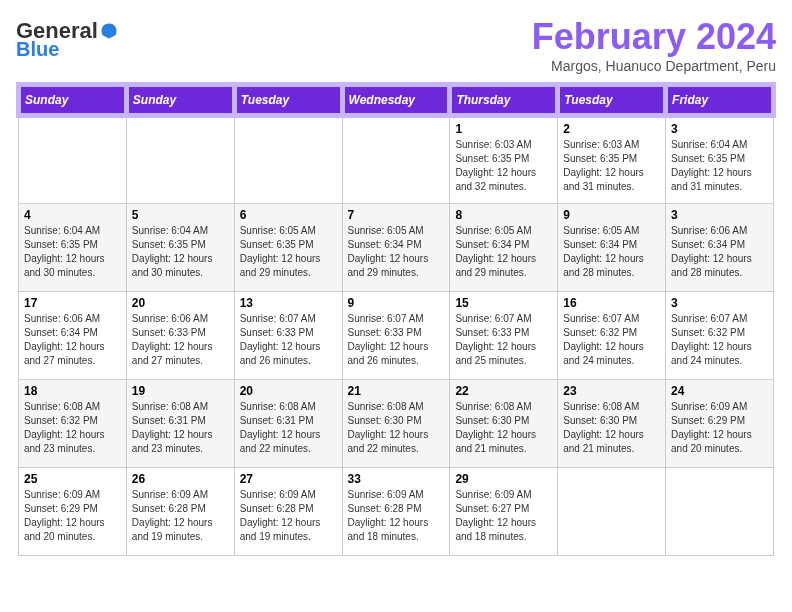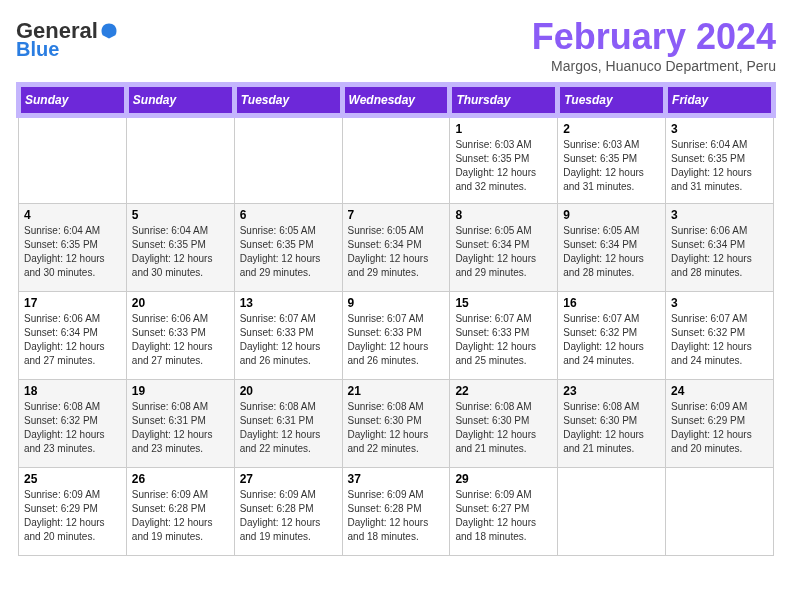--- a/index.html
+++ b/index.html
@@ -313,21 +313,21 @@
 and 19 minutes.</div>
         </td>
         <td>
           <span class="day-num">27</span>
           <div class="cell-detail" style="white-space: pre-line;">Sunrise: 6:09 AM
 Sunset: 6:28 PM
 Daylight: 12 hours
 and 19 minutes.</div>
         </td>
         <td>
-          <span class="day-num">37</span>
+          <span class="day-num">33</span>
           <div class="cell-detail" style="white-space: pre-line;">Sunrise: 6:09 AM
 Sunset: 6:28 PM
 Daylight: 12 hours
 and 18 minutes.</div>
         </td>
         <td>
           <span class="day-num">29</span>
           <div class="cell-detail" style="white-space: pre-line;">Sunrise: 6:09 AM
 Sunset: 6:27 PM
 Daylight: 12 hours

